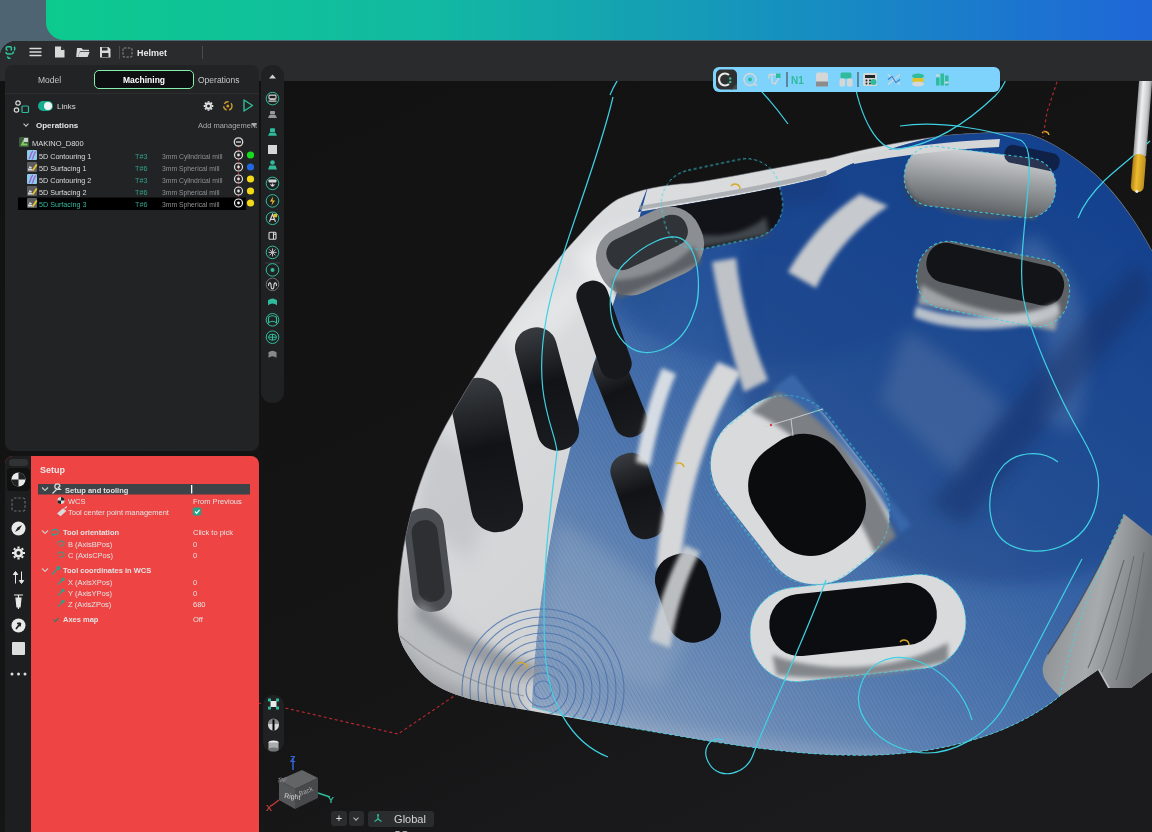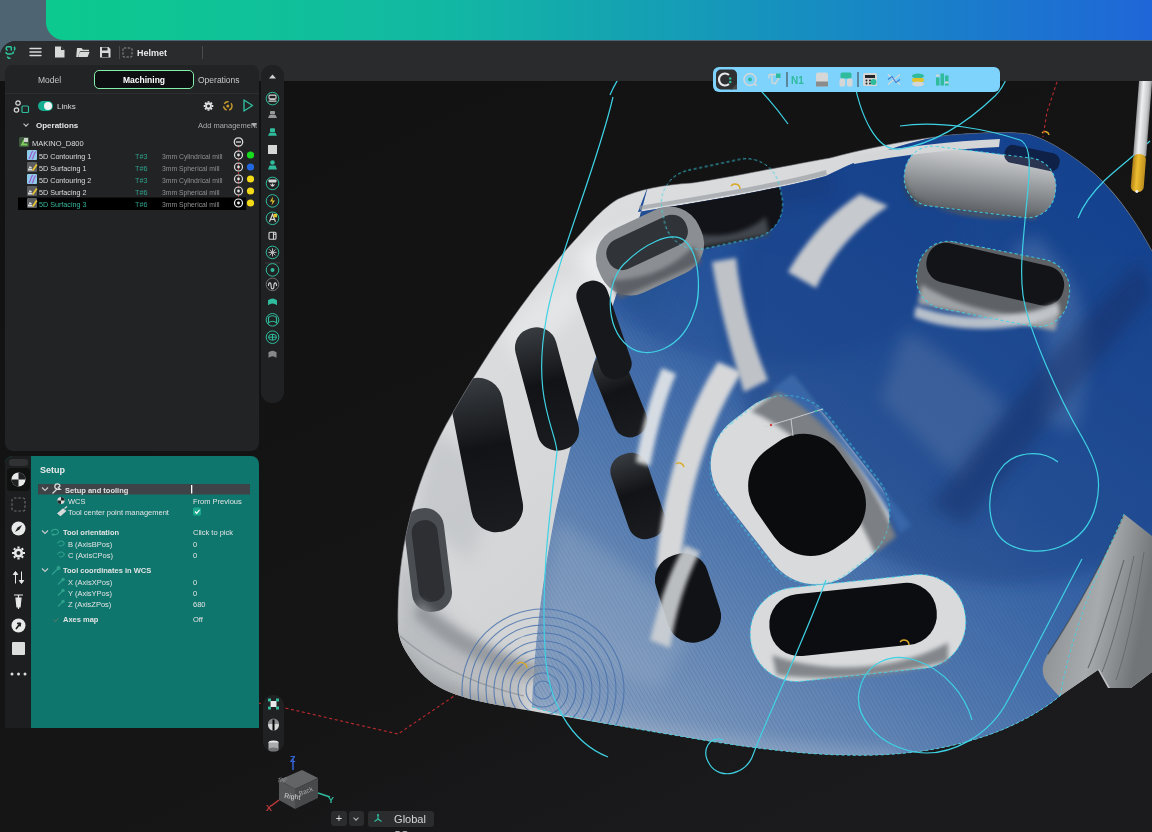--- a/index.html
+++ b/index.html
@@ -3,21 +3,21 @@
 <meta charset="utf-8">
 <style>
   * { margin:0; padding:0; box-sizing:border-box; }
   html,body { width:1152px; height:832px; overflow:hidden; background:#4e6472; font-family:"Liberation Sans", sans-serif; }
   #banner { position:absolute; left:46px; top:-18px; width:1106px; height:58px; border-radius:18px 0 0 18px; z-index:1;
     background:linear-gradient(90deg,#0cca8e 0%,#12b9a2 35%,#168fc0 68%,#1f66d8 100%); }
   #win { position:absolute; left:0; top:41px; width:1152px; height:791px; background:#151516; border-top-left-radius:16px; z-index:2; }
   #titlebar { position:absolute; left:0; top:41px; width:1152px; height:40px; background:#2a2b2c; border-top-left-radius:16px; z-index:3; }
   #scene { position:absolute; left:0; top:63px; z-index:3; }
   #panel1 { position:absolute; left:5px; top:65px; width:254px; height:386px; background:#222324; border-radius:8px; z-index:4; }
-  #panel2 { position:absolute; left:5px; top:456px; width:254px; height:272px; background:#0f766e; border-radius:8px 8px 0 0; overflow:hidden; z-index:4; }
+  #panel2 { position:absolute; left:5px; top:456px; width:254px; height:376px; background:#ef4444; border-radius:8px 8px 0 0; overflow:hidden; z-index:4; }
   #vtool  { position:absolute; left:261px; top:65px; width:23px; height:338px; background:#202122; border-radius:11px; z-index:4; }
   #vtool2 { position:absolute; left:263px; top:695px; width:21px; height:57px; background:#202122; border-radius:10px; z-index:4; }
   #toptool { position:absolute; left:713px; top:67px; width:287px; height:25px; background:#7dd3fc; border-radius:6px; z-index:4; }
   #machtab { position:absolute; left:89px; top:5px; width:100px; height:19px; background:#0e0f10; border:1px solid #86efac; border-radius:5px; color:#fff; font-size:8.5px; font-weight:bold; text-align:center; line-height:18px; }
   .tabtxt { position:absolute; top:10px; font-size:8.5px; color:#c6c7c8; }
   .chev { position:absolute; width:4px; height:4px; border-right:1.2px solid #b9baba; border-bottom:1.2px solid #b9baba; transform:rotate(45deg); }
   .btn { position:absolute; background:#2b2c2d; border-radius:3px; color:#d5d6d6; text-align:center; z-index:4; }
 </style>
 </head>
 <body>

